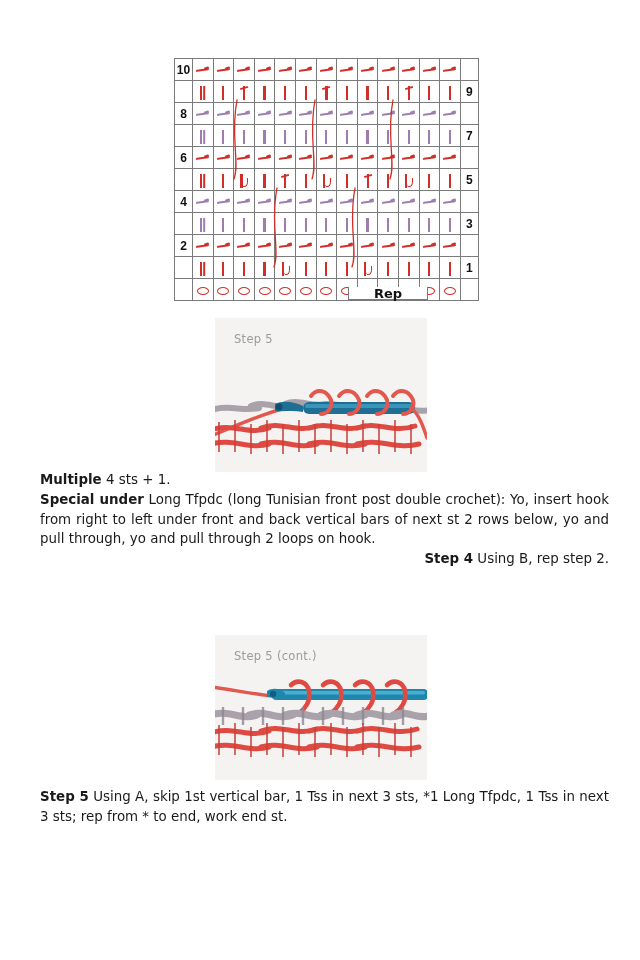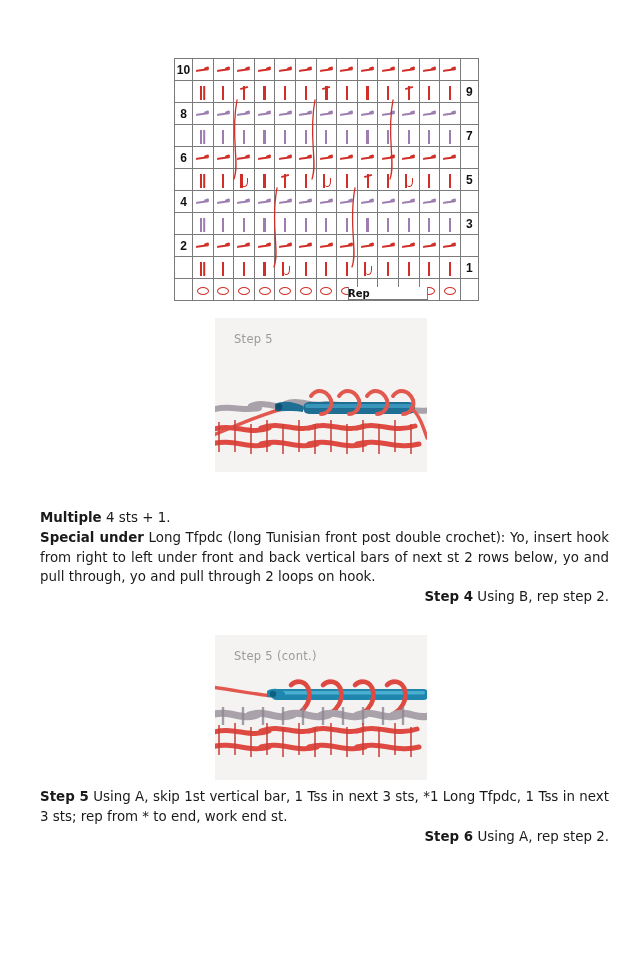--- a/index.html
+++ b/index.html
@@ -178,22 +178,22 @@
     box-sizing: border-box;
     background: #fff;
   }
   #rep-label {
     position: absolute;
     left: 174px;
     top: 2px;
     width: 80px;
     height: 13px;
     line-height: 13px;
-    text-align: left;
-    font-size: 10px;
+    text-align: center;
+    font-size: 13px;
     font-weight: bold;
     color: #111;
   }
 
   
   .photo {
     position: absolute;
     background: #f3f3f2;
     overflow: hidden;
   }
@@ -215,21 +215,20 @@
   
   #textblock-top {
     position: absolute;
     left: 40px;
     top: 470px;
     width: 569px;
     font-size: 13.4px;
     line-height: 19.8px;
     text-align: justify;
     color: #1a1a1a;
-    margin-top: 38px;
   }
   #textblock-bottom {
     position: absolute;
     left: 40px;
     top: 787px;
     width: 569px;
     font-size: 13.4px;
     line-height: 19.8px;
     text-align: justify;
     color: #1a1a1a;
@@ -589,16 +588,13 @@
       <path d="M196,92 L196,122"></path>
     </g>
   </svg>
   <div class="photo-label">Step 5 (cont.)</div>
 </div>
 
 <div id="textblock-bottom">
   <p class="para">
     <b>Step 5</b><span> Using A, skip 1st vertical bar, 1 Tss in next 3 sts, *1 Long Tfpdc, 1 Tss in next 3 sts; rep from * to end, work end st.</span>
   </p>
-  <p class="para lastline">
-    <b>Step 6</b><span> Using A, rep step 2.</span>
-  </p>
 </div>
 
 </body></html>

